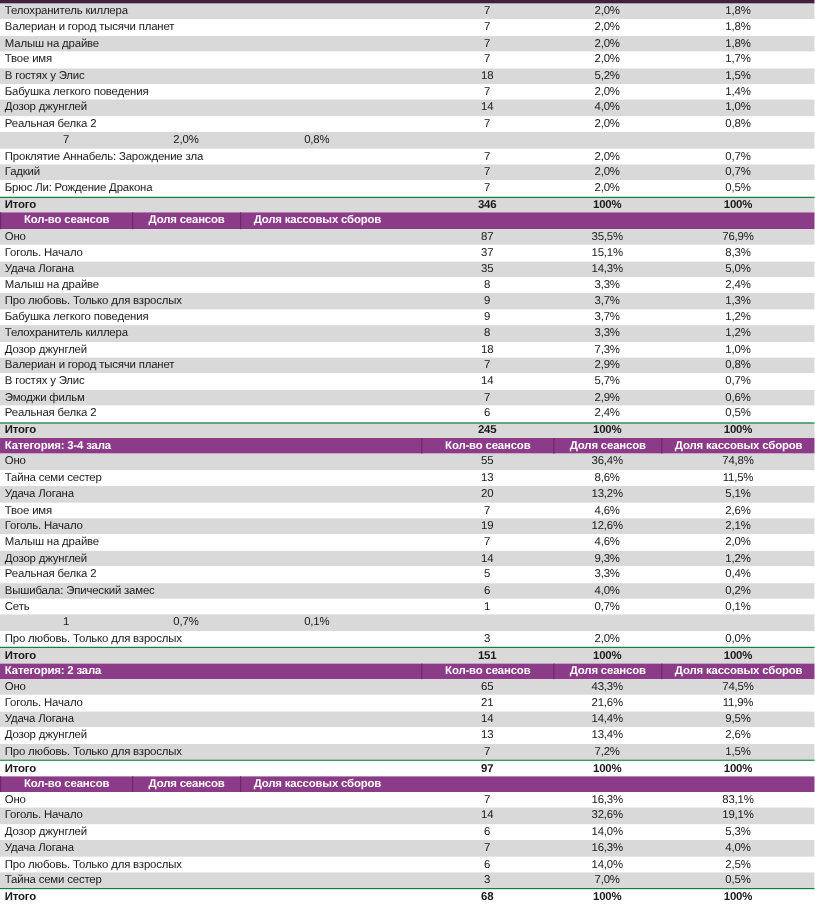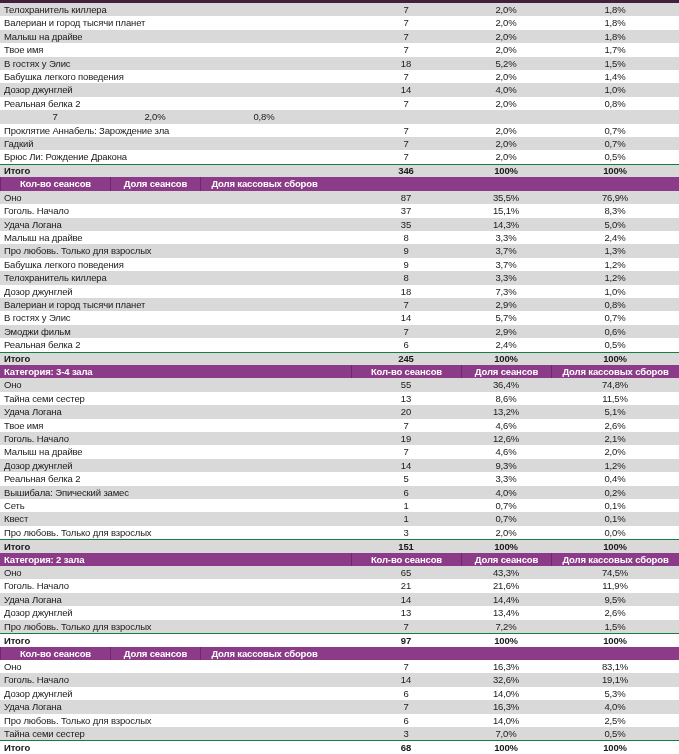--- a/index.html
+++ b/index.html
@@ -256,21 +256,20 @@
       <div class="cell num-cell col1">4,0%</div>
       <div class="cell num-cell col2">0,2%</div>
     </div>
     <div class="row data-row">
       <div class="cell title-cell">Сеть</div>
       <div class="cell num-cell col0">1</div>
       <div class="cell num-cell col1">0,7%</div>
       <div class="cell num-cell col2">0,1%</div>
     </div>
     <div class="row data-row alt">
-      <div class="cell title-cell">Квест</div>
       <div class="cell num-cell col0">1</div>
       <div class="cell num-cell col1">0,7%</div>
       <div class="cell num-cell col2">0,1%</div>
     </div>
     <div class="row data-row">
       <div class="cell title-cell">Про любовь. Только для взрослых</div>
       <div class="cell num-cell col0">3</div>
       <div class="cell num-cell col1">2,0%</div>
       <div class="cell num-cell col2">0,0%</div>
     </div>

